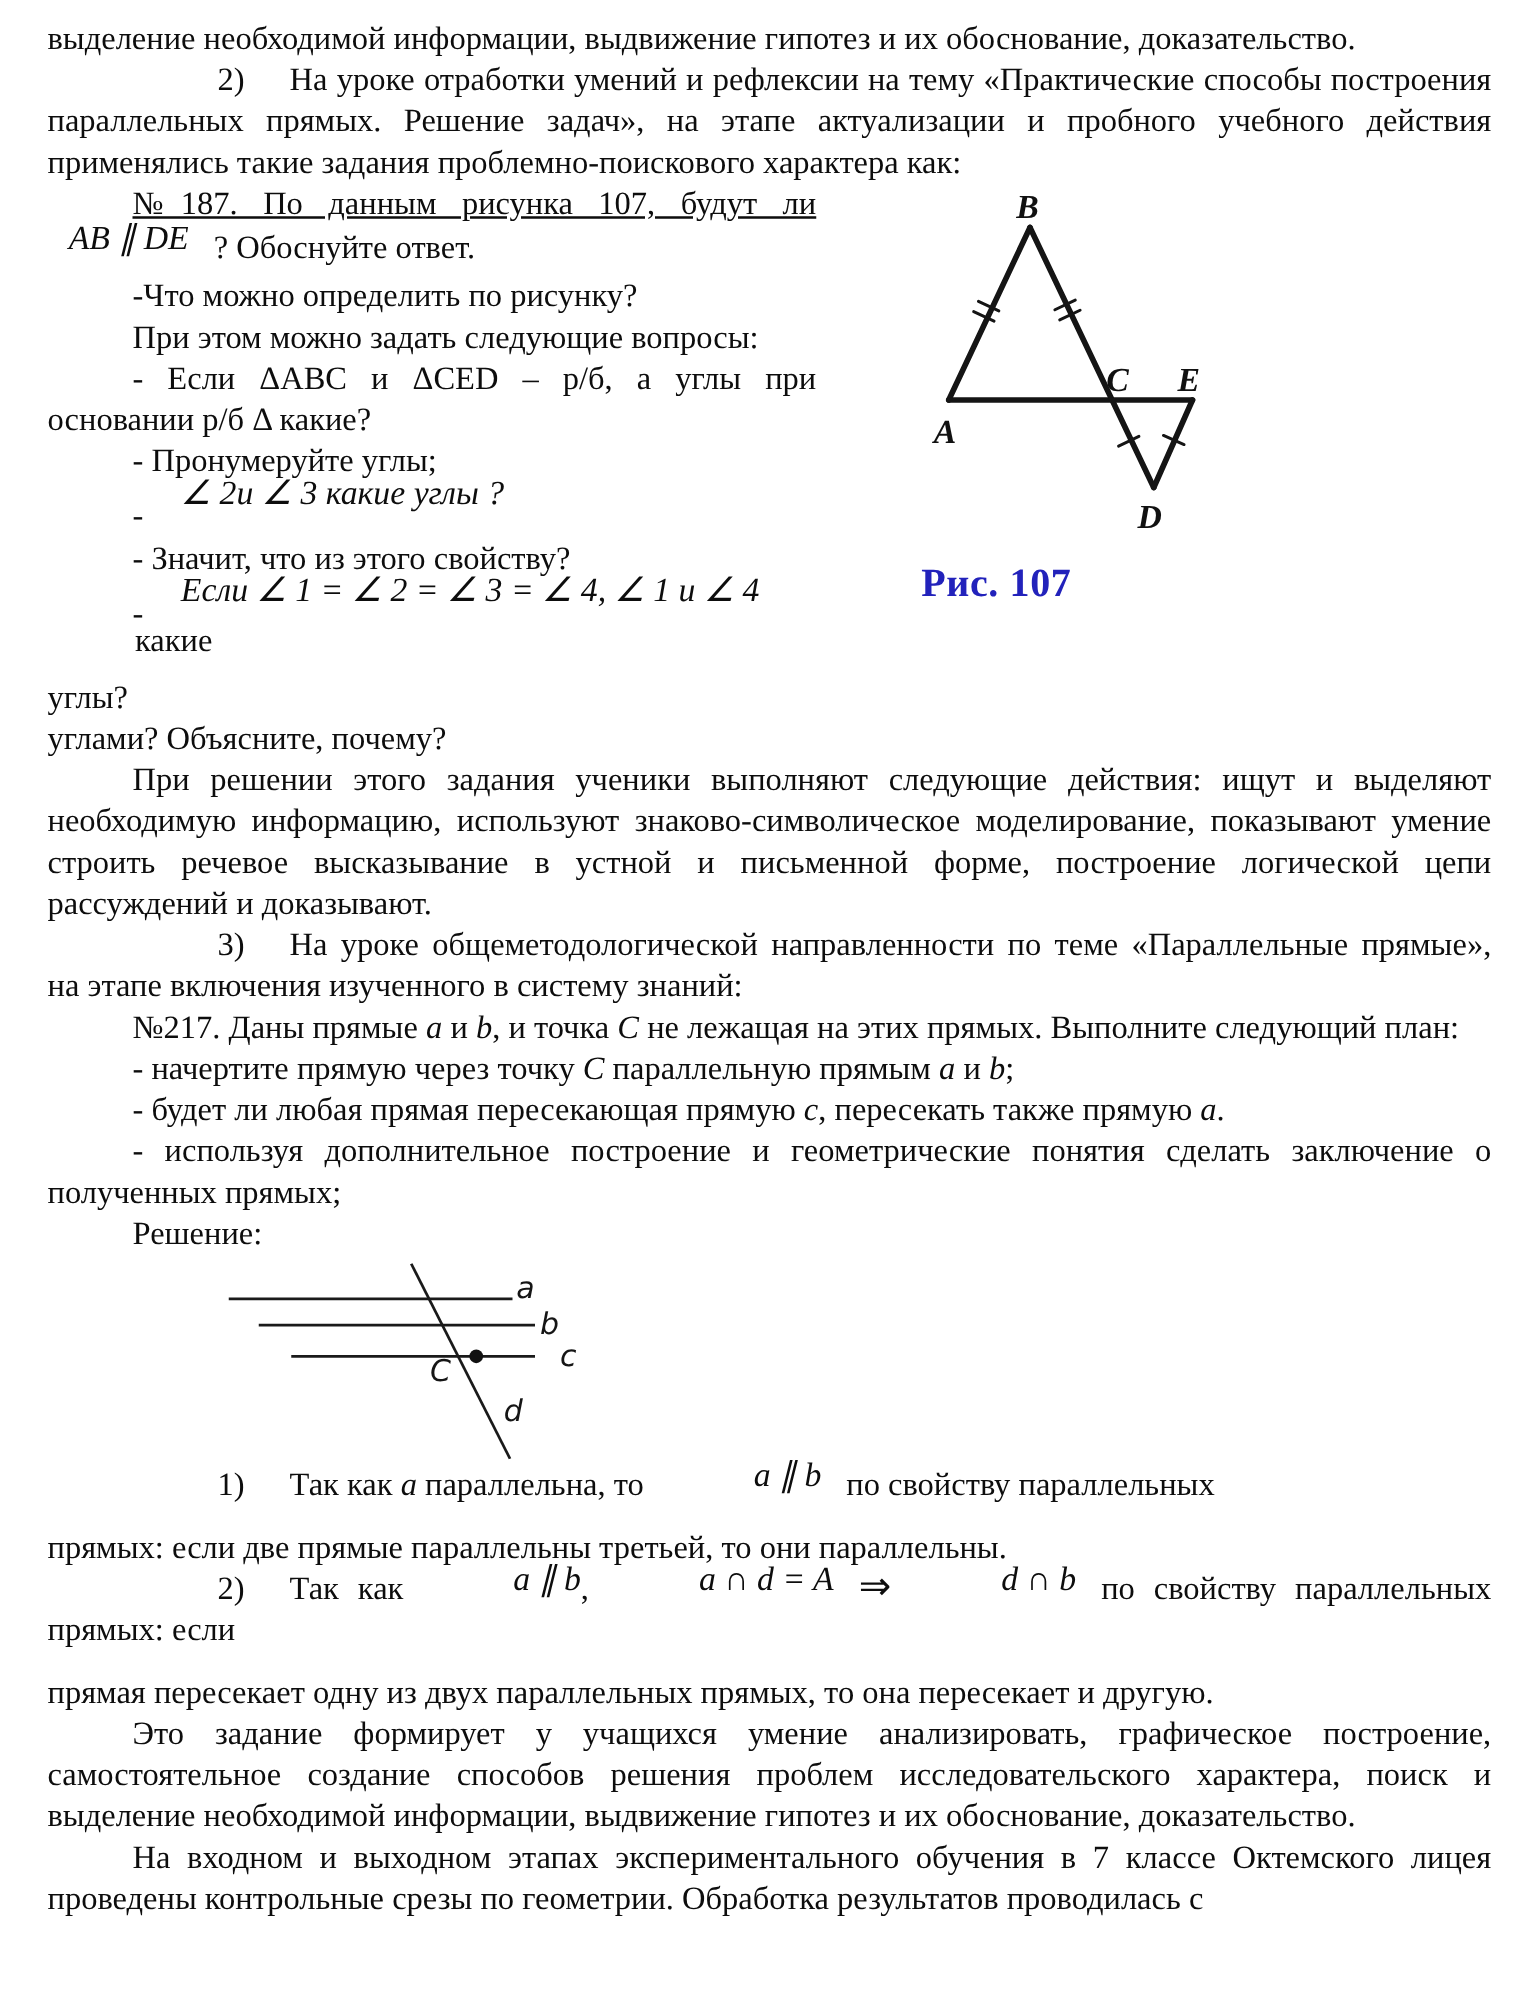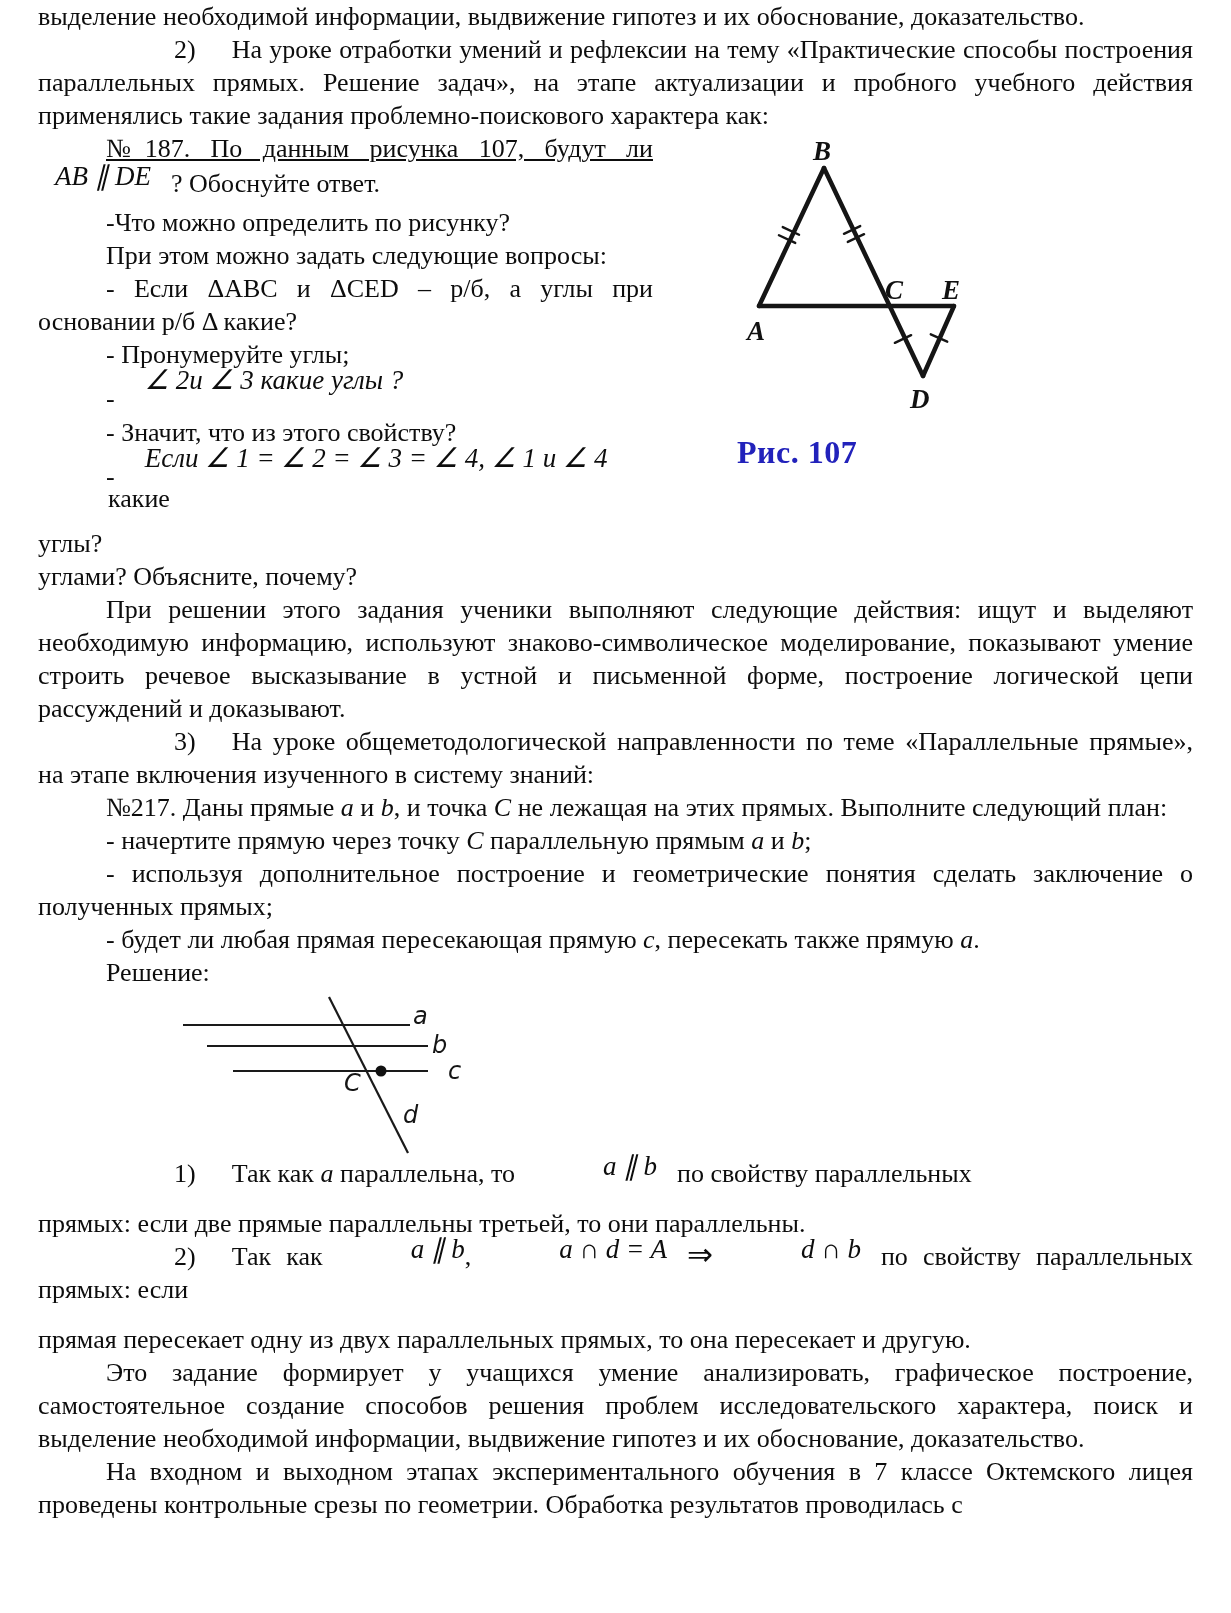--- a/index.html
+++ b/index.html
@@ -1,20 +1,20 @@
 <!DOCTYPE html>
 <html><head>
 <meta charset="utf-8">
 <style>
   html,body{margin:0;padding:0;background:#ffffff;}
   .page{
     position:relative;
     width:1231px;height:1613px;
     box-sizing:border-box;
-    padding:0 38px 6px 38px;
+    padding:14px 38px 6px 38px;
     background:#fff;
     font-family:"Liberation Serif",serif;
     font-size:26px;line-height:33px;
     color:#0d0d0d;
     text-align:justify;
     overflow:hidden;
   }
   p{margin:0;}
   .ind{text-indent:68px;}
   .noind{text-indent:0;}
@@ -125,22 +125,22 @@
   <p class="noind eq"><span class="dashlow">-</span><span class="fm">Если ∠ 1 = ∠ 2 = ∠ 3 = ∠ 4, ∠ 1 и ∠ 4</span><span class="sp70"></span><span>какие</span></p>
   <p class="noind">углы?</p>
   <p class="noind">углами? Объясните, почему?</p>
 
   <p class="ind">При решении этого задания ученики выполняют следующие действия: ищут и выделяют необходимую информацию, используют знаково-символическое моделирование, показывают умение строить речевое высказывание в устной и письменной форме, построение логической цепи рассуждений и доказывают.</p>
 
   <p class="ind"><span class="num">3)</span><span>На уроке общеметодологической направленности  по теме «Параллельные прямые», на этапе включения изученного в систему знаний:</span></p>
 
   <p class="ind"><span>№217. Даны прямые </span><span class="it">a</span><span> и </span><span class="it">b</span><span>, и точка </span><span class="it">C</span><span> не лежащая на этих прямых. Выполните следующий план:</span></p>
   <p class="ind"><span>- начертите прямую через точку </span><span class="it">C</span><span> параллельную прямым </span><span class="it">a</span><span> и </span><span class="it">b</span><span>;</span></p>
+  <p class="ind"><span>- будет ли любая прямая пересекающая прямую </span><span class="it">c</span><span>, пересекать также прямую </span><span class="it">a</span><span>.</span></p>
   <p class="ind">- используя дополнительное построение и геометрические понятия сделать заключение о полученных прямых;</p>
-  <p class="ind"><span>- будет ли любая прямая пересекающая прямую </span><span class="it">c</span><span>, пересекать также прямую </span><span class="it">a</span><span>.</span></p>
   <p class="ind">Решение:</p>
 
   <svg class="drawing" width="340" height="162" viewBox="0 0 340 162">
     <g stroke="#1a1a1a" stroke-width="2.2">
       <line x1="38" y1="32" x2="265" y2="32"></line>
       <line x1="62" y1="53" x2="283" y2="53"></line>
       <line x1="88" y1="78" x2="283" y2="78"></line>
       <line x1="184" y1="4" x2="263" y2="160"></line>
     </g>
     <circle cx="236" cy="78" r="5.5" fill="#111"></circle>

